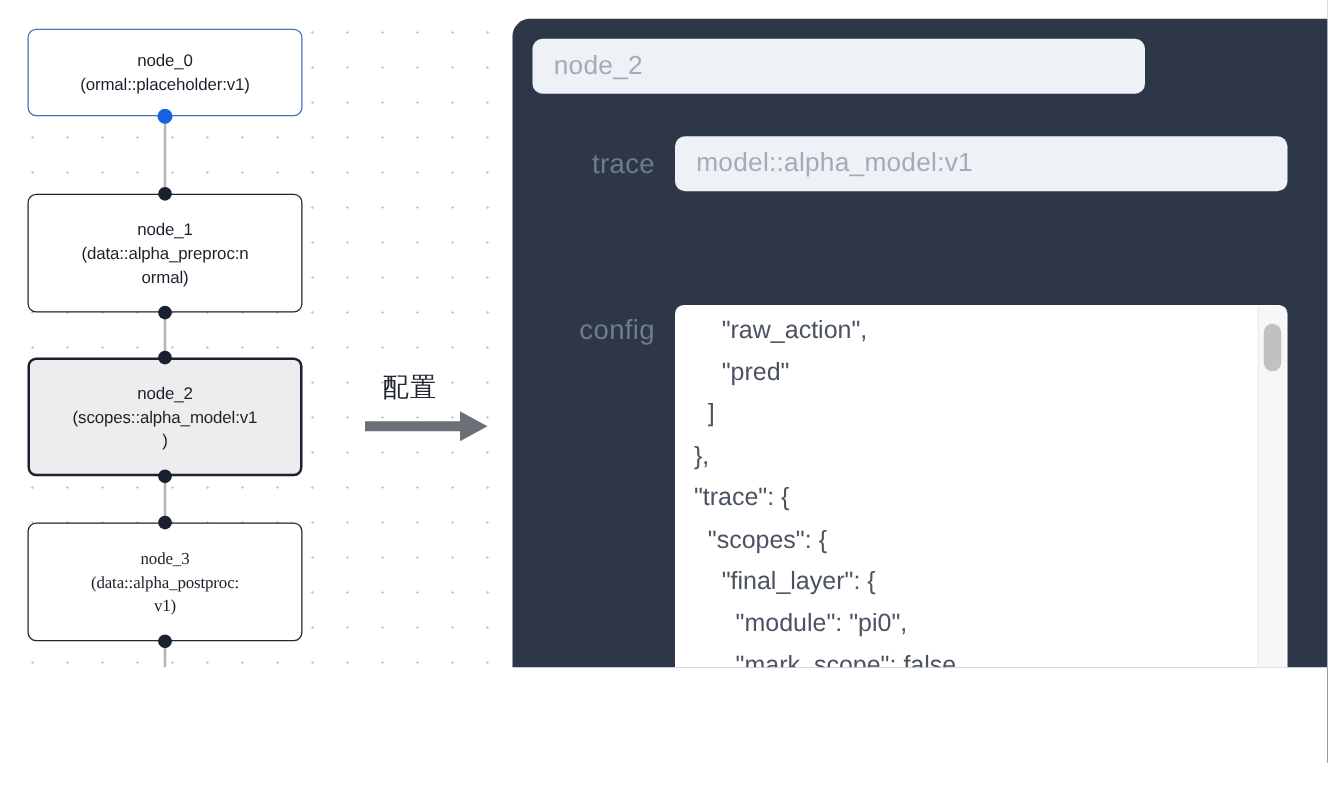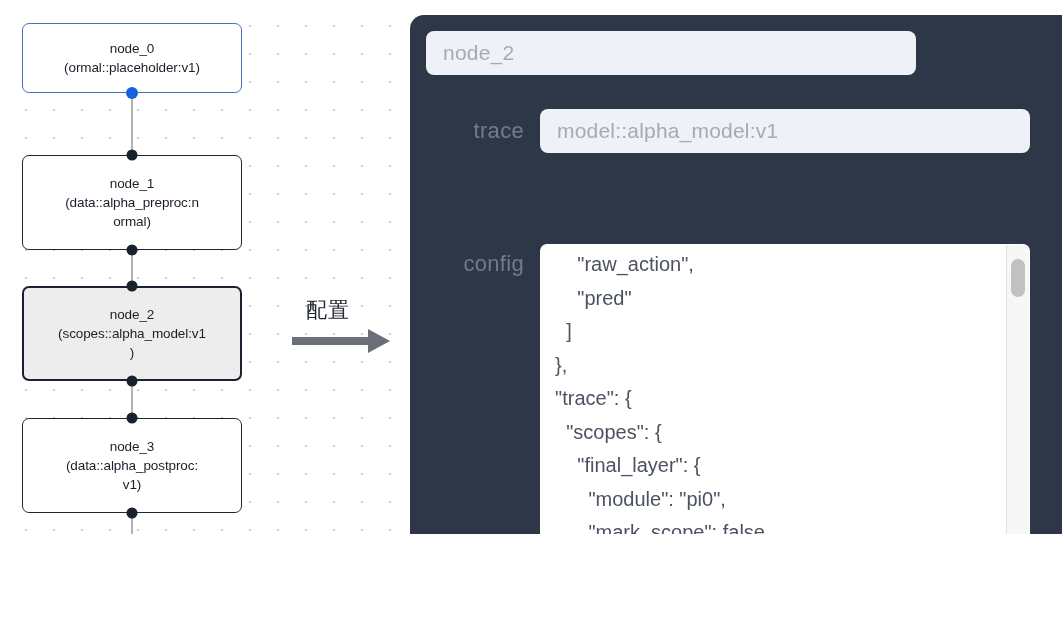--- a/index.html
+++ b/index.html
@@ -247,21 +247,21 @@
     <span class="nl">(data::alpha_preproc:n</span>
     <span class="nl">ormal)</span>
   </div>
 
   <div class="node selected" style="left:22px; top:286px; width:220px; height:95px;">
     <span class="nl">node_2</span>
     <span class="nl">(scopes::alpha_model:v1</span>
     <span class="nl">)</span>
   </div>
 
-  <div class="node" style="left:22px; top:418px; width:220px; height:95px;">
+  <div class="node" style="left:22px; top:418px; width:220px; height:95px;font-family:Liberation Serif, serif;">
     <span class="nl">node_3</span>
     <span class="nl">(data::alpha_postproc:</span>
     <span class="nl">v1)</span>
   </div>
 
 
   <div class="handle blue" style="left:132px; top:93px;"></div>
   <div class="handle" style="left:132px; top:155px;"></div>
   <div class="handle" style="left:132px; top:250px;"></div>
   <div class="handle" style="left:132px; top:286px;"></div>

